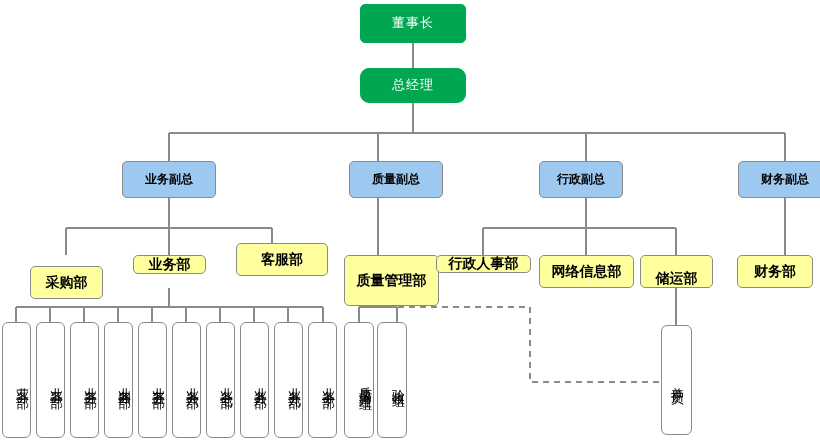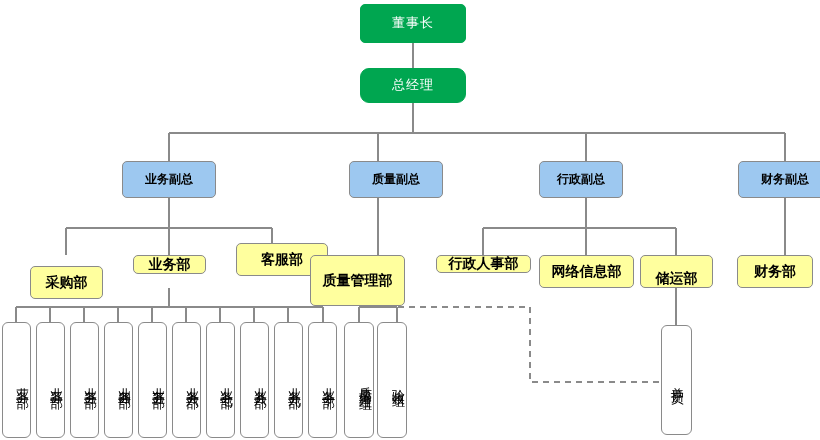--- a/index.html
+++ b/index.html
@@ -161,21 +161,21 @@
   </div>
 
   <div class="node yellow" style="left:133px; top:255px; width:73px; height:19px;">
     <span>业务部</span>
   </div>
 
   <div class="node yellow" style="left:236px; top:243px; width:92px; height:33px;text-align:center;">
     <span>客服部</span>
   </div>
 
-  <div class="node yellow" style="left:310px; top:255px; width:95px; height:51px;text-align:center;">
+  <div class="node yellow" style="left:344px; top:255px; width:95px; height:51px;text-align:center;">
     <span>质量管理部</span>
   </div>
 
   <div class="node yellow" style="left:436px; top:255px; width:95px; height:18px;">
     <span>行政人事部</span>
   </div>
 
   <div class="node yellow" style="left:539px; top:255px; width:95px; height:33px;">
     <span>网络信息部</span>
   </div>

